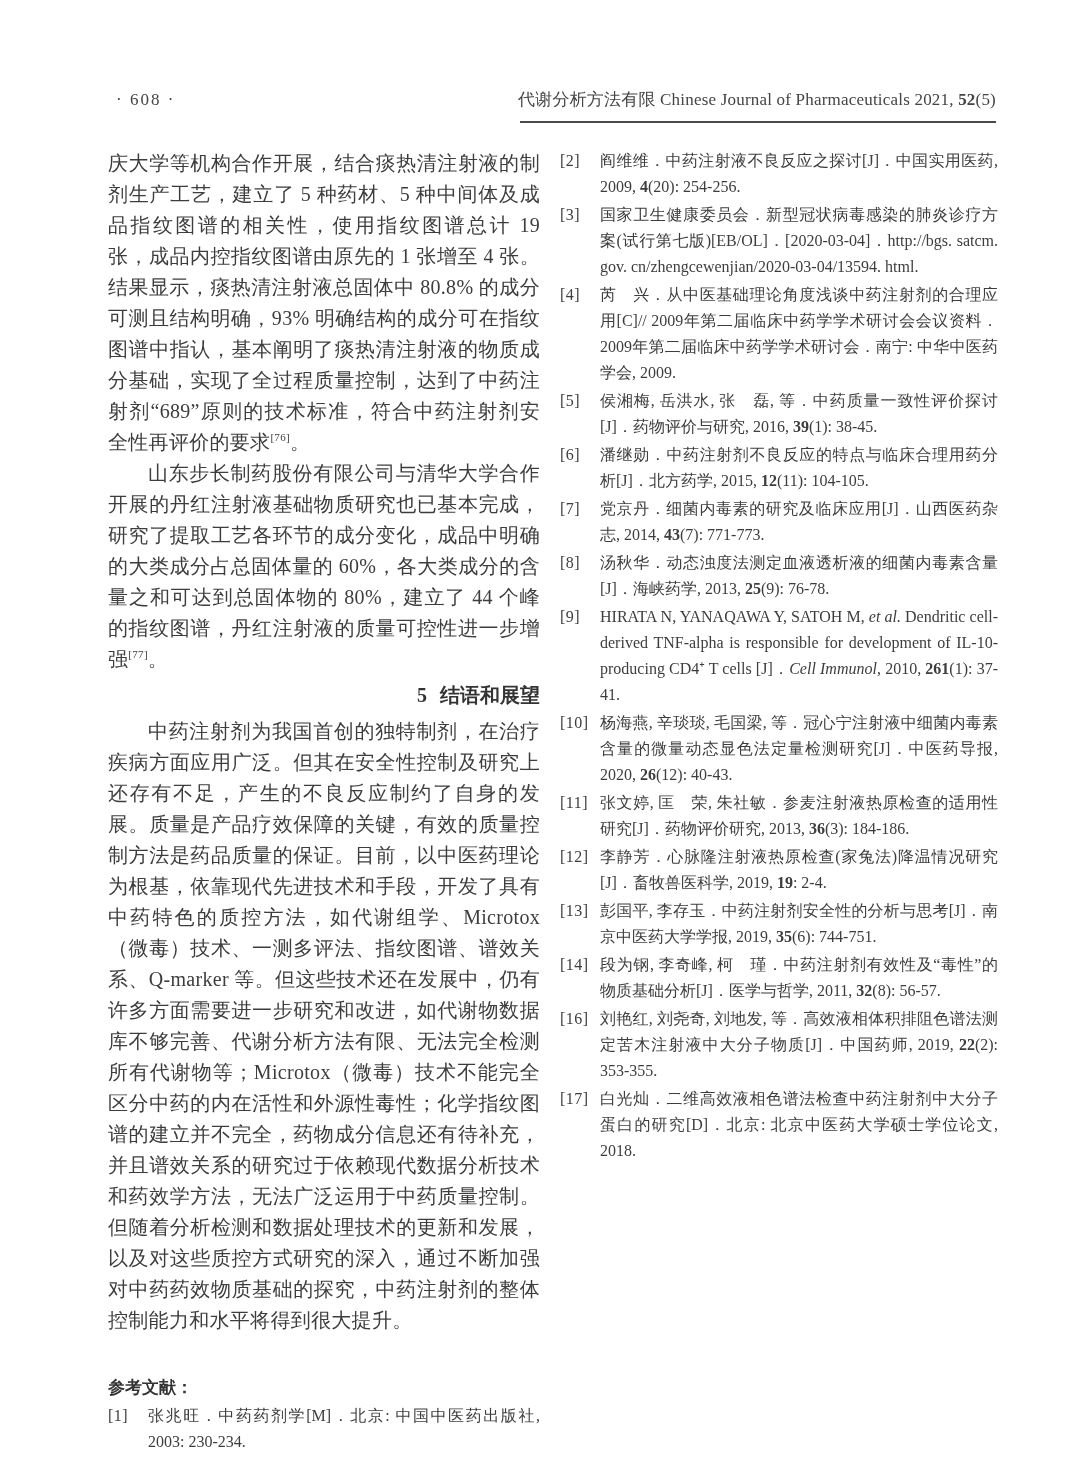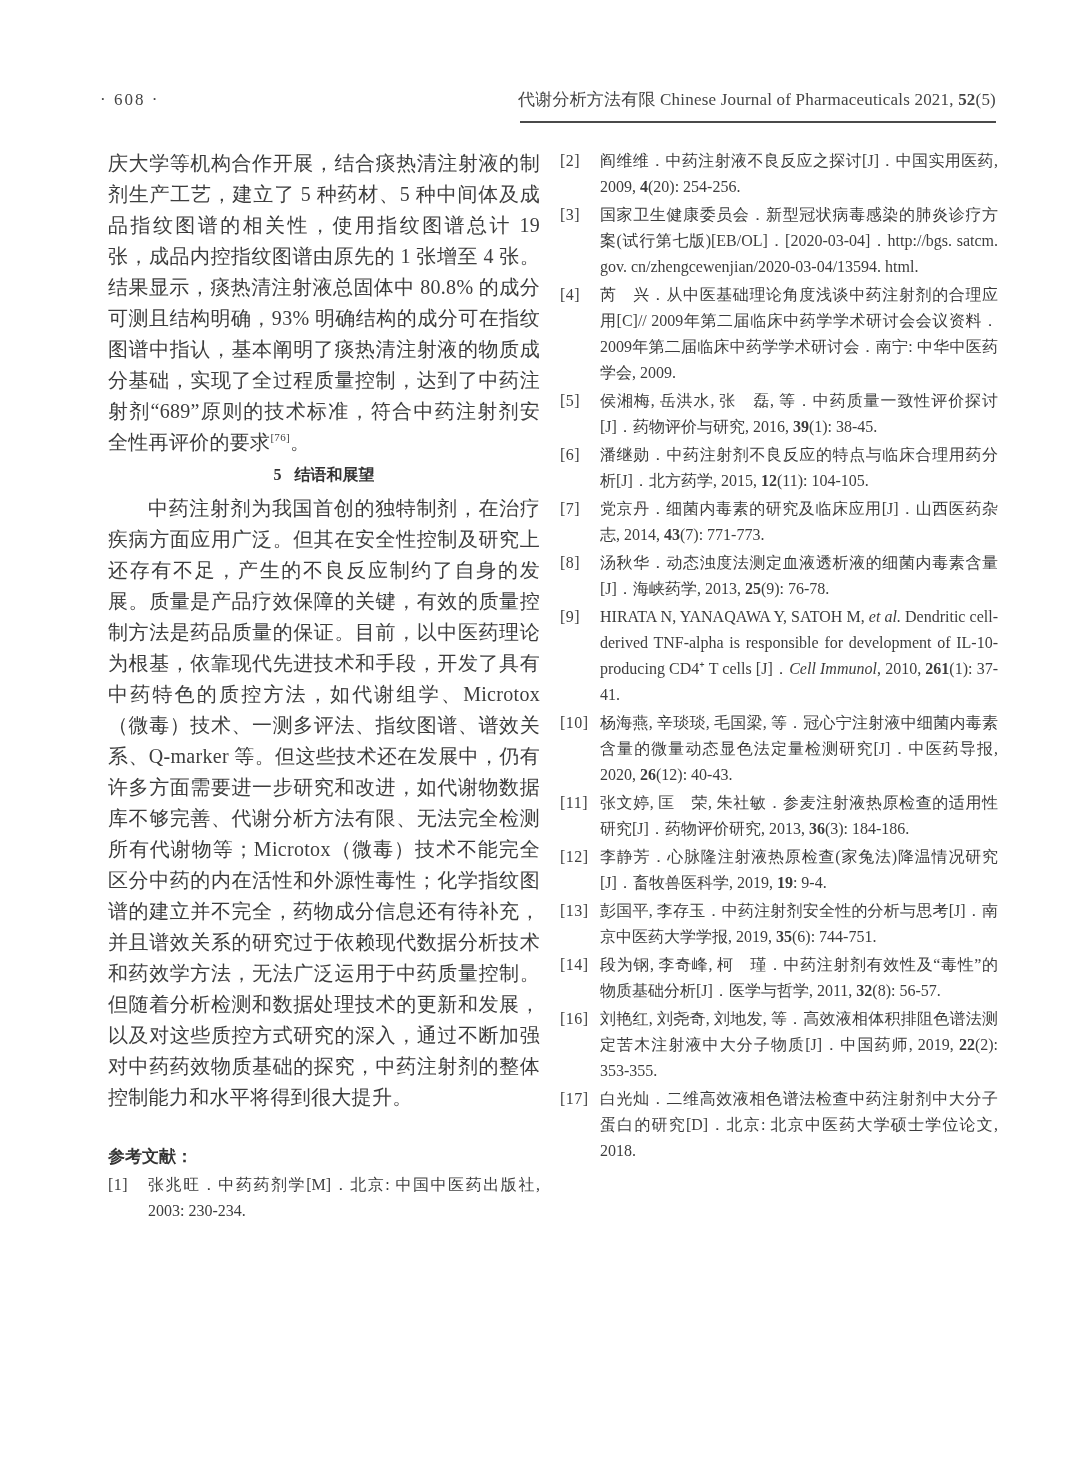--- a/index.html
+++ b/index.html
@@ -12,21 +12,21 @@
     width: 1080px;
     height: 1475px;
     background: #ffffff;
     color: #3d3d3d;
     font-family: "Liberation Serif", "DejaVu Serif", serif;
     overflow: hidden;
   }
   
   #header {
     position: absolute;
-    left: 100px;
+    left: 116px;
     right: 84px;
     top: 88px;
     display: flex;
     justify-content: space-between;
     align-items: baseline;
     font-size: 17px;
     color: #444;
   }
   #header .pageno { letter-spacing: 2px; }
   #header .journal { letter-spacing: 0.2px; }
@@ -55,29 +55,29 @@
     letter-spacing: 0.3px;
   }
   .body-para.indent { text-indent: 2em; }
   .body-para sup {
     font-size: 11px;
     vertical-align: super;
     line-height: 0;
   }
   .sec-heading {
     margin: 7px 0 7px 0;
-    font-size: 16px;
+    font-size: 20px;
     font-weight: 700;
     color: #333;
-    text-align: center;
+    text-align: right;
   }
   .sec-heading .sec-title { margin-left: 13px; }
 
   .refs-label {
-    margin-top: 32px;
+    margin-top: 40px;
     margin-bottom: 4px;
     font-size: 17px;
     font-weight: 700;
     color: #333;
     text-align: left;
   }
   
   .ref {
     display: flex;
     align-items: flex-start;
@@ -104,20 +104,21 @@
 
   <div id="header">
     <span class="pageno">· 608 ·</span>
     <span class="journal"><span>代谢分析方法有限  Chinese Journal of  Pharmaceuticals 2021, </span><span class="vol-bold">52</span><span>(5)</span></span>
   </div>
   <div id="header-rule"></div>
 
   <div id="col-left" class="col">
     <p class="body-para"><span>庆大学等机构合作开展，结合痰热清注射液的制剂生产工艺，建立了 5 种药材、5 种中间体及成品指纹图谱的相关性，使用指纹图谱总计 19 张，成品内控指纹图谱由原先的 1 张增至 4 张。结果显示，痰热清注射液总固体中 80.8% 的成分可测且结构明确，93% 明确结构的成分可在指纹图谱中指认，基本阐明了痰热清注射液的物质成分基础，实现了全过程质量控制，达到了中药注射剂“689”原则的技术标准，符合中药注射剂安全性再评价的要求</span><sup>[76]</sup><span>。</span></p>
 
+    <p class="body-para indent"><span>山东步长制药股份有限公司与清华大学合作开展的丹红注射液基础物质研究也已基本完成，研究了提取工艺各环节的成分变化，成品中明确的大类成分占总固体量的 60%，各大类成分的含量之和可达到总固体物的 80%，建立了 44 个峰的指纹图谱，丹红注射液的质量可控性进一步增强</span><sup>[77]</sup><span>。</span></p>
 
     <h2 class="sec-heading"><span>5</span><span class="sec-title">结语和展望</span></h2>
 
     <p class="body-para indent"><span>中药注射剂为我国首创的独特制剂，在治疗疾病方面应用广泛。但其在安全性控制及研究上还存有不足，产生的不良反应制约了自身的发展。质量是产品疗效保障的关键，有效的质量控制方法是药品质量的保证。目前，以中医药理论为根基，依靠现代先进技术和手段，开发了具有中药特色的质控方法，如代谢组学、Microtox（微毒）技术、一测多评法、指纹图谱、谱效关系、Q-marker 等。但这些技术还在发展中，仍有许多方面需要进一步研究和改进，如代谢物数据库不够完善、代谢分析方法有限、无法完全检测所有代谢物等；Microtox（微毒）技术不能完全区分中药的内在活性和外源性毒性；化学指纹图谱的建立并不完全，药物成分信息还有待补充，并且谱效关系的研究过于依赖现代数据分析技术和药效学方法，无法广泛运用于中药质量控制。但随着分析检测和数据处理技术的更新和发展，以及对这些质控方式研究的深入，通过不断加强对中药药效物质基础的探究，中药注射剂的整体控制能力和水平将得到很大提升。</span></p>
 
     <div class="refs-label">参考文献：</div>
 
     <div>
         <div class="ref">
           <span class="ref-num">[1]</span>
@@ -163,21 +164,21 @@
         <div class="ref">
           <span class="ref-num">[10]</span>
           <span class="ref-text"><span>杨海燕, 辛琰琰, 毛国梁, 等．冠心宁注射液中细菌内毒素含量的微量动态显色法定量检测研究[J]．中医药导报, 2020, </span><span class="b">26</span><span>(12): 40-43.</span></span>
         </div>
         <div class="ref">
           <span class="ref-num">[11]</span>
           <span class="ref-text"><span>张文婷, 匡　荣, 朱社敏．参麦注射液热原检查的适用性研究[J]．药物评价研究, 2013, </span><span class="b">36</span><span>(3): 184-186.</span></span>
         </div>
         <div class="ref">
           <span class="ref-num">[12]</span>
-          <span class="ref-text"><span>李静芳．心脉隆注射液热原检查(家兔法)降温情况研究[J]．畜牧兽医科学, 2019, </span><span class="b">19</span><span>: 9-4.</span></span>
+          <span class="ref-text"><span>李静芳．心脉隆注射液热原检查(家兔法)降温情况研究[J]．畜牧兽医科学, 2019, </span><span class="b">19</span><span>: 2-4.</span></span>
         </div>
         <div class="ref">
           <span class="ref-num">[13]</span>
           <span class="ref-text"><span>彭国平, 李存玉．中药注射剂安全性的分析与思考[J]．南京中医药大学学报, 2019, </span><span class="b">35</span><span>(6): 744-751.</span></span>
         </div>
         <div class="ref">
           <span class="ref-num">[14]</span>
           <span class="ref-text"><span>段为钢, 李奇峰, 柯　瑾．中药注射剂有效性及“毒性”的物质基础分析[J]．医学与哲学, 2011, </span><span class="b">32</span><span>(8): 56-57.</span></span>
         </div>
         <div class="ref">

